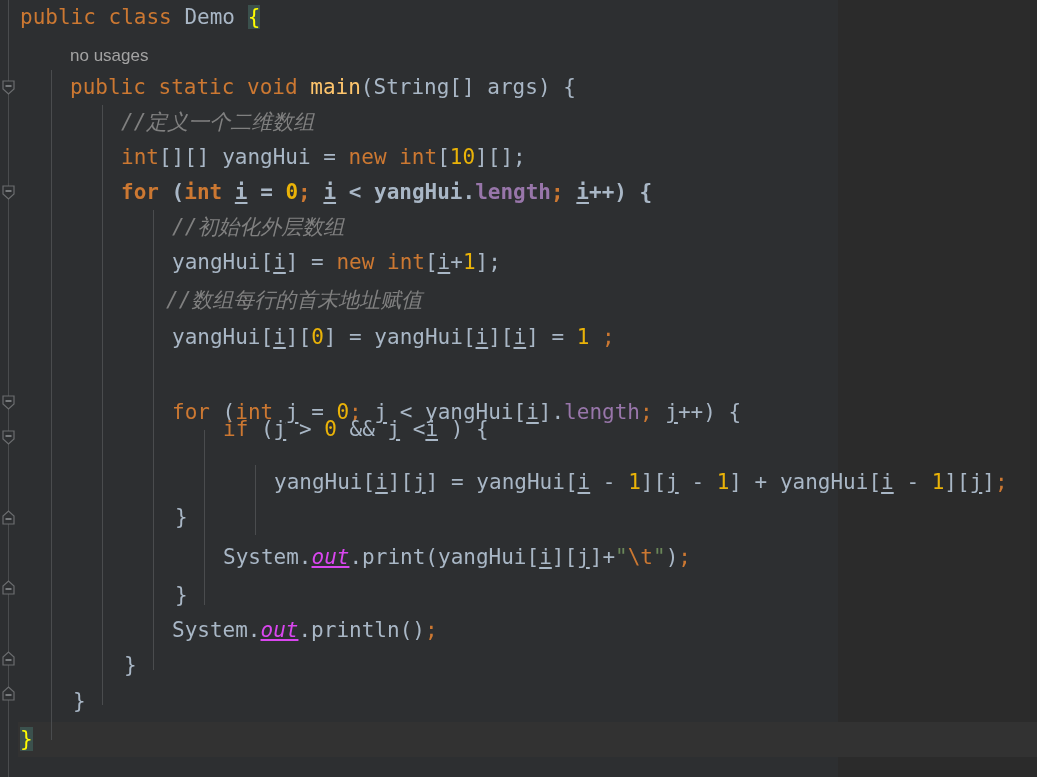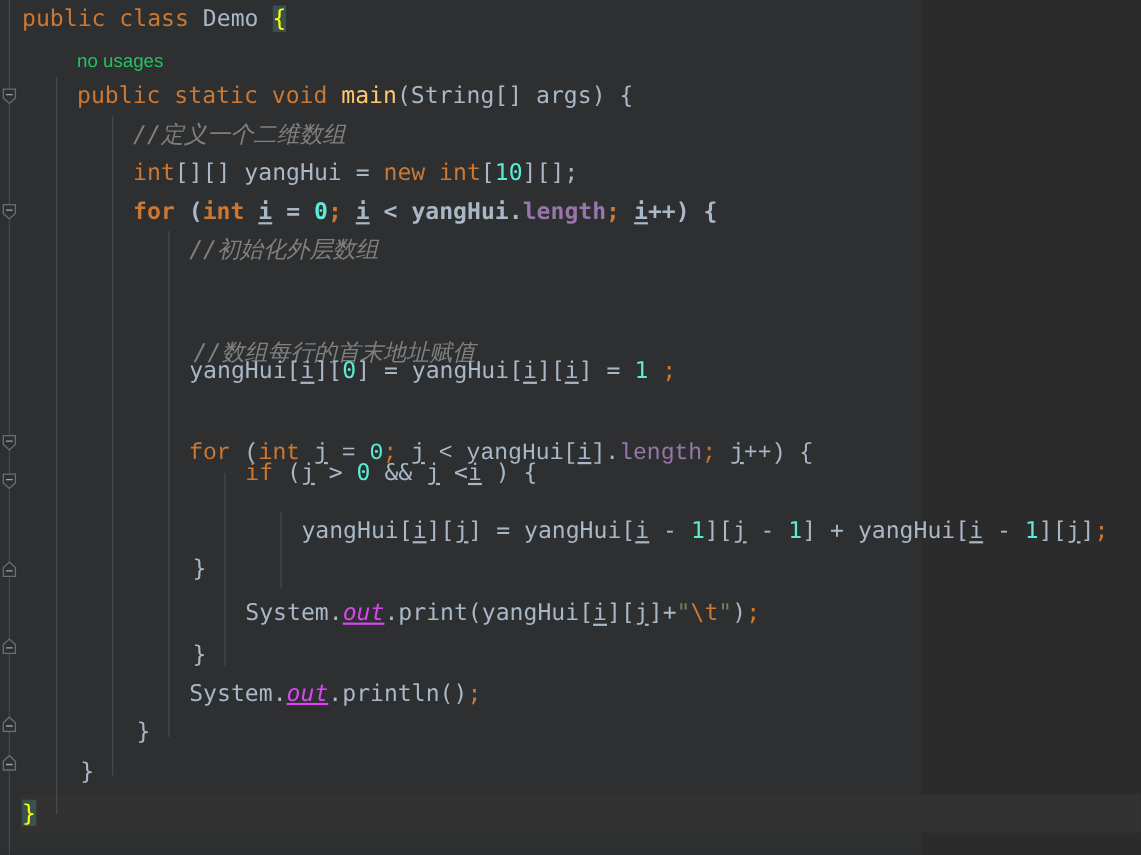--- a/index.html
+++ b/index.html
@@ -69,35 +69,35 @@
     line-height: 35px;
     white-space: pre;
     font-family: "DejaVu Sans Mono", monospace;
     font-size: 21px;
     color: #a9b7c6;
     z-index: 2;
   }
   .line.hint {
     font-family: "Liberation Sans", sans-serif;
     font-size: 17px;
-    color: #22c55e;
+    color: #a3a3a3;
   }
 
   .current-line-bg {
     position: absolute;
     left: 0;
     width: 1037px;
     height: 35px;
     background: #323232;
     z-index: 0;
   }
 
   
   .kw       { color: #cc7832; }
-  .num      { color: #5eead4; }
+  .num      { color: #eab308; }
   .ident    { color: #a9b7c6; }
   .cls      { color: #a9b7c6; }
   .method   { color: #ffc66d; }
   .field    { color: #9876aa; }
   .static-f { color: #d946ef; font-style: italic; text-decoration: underline; }
   .cmt      { color: #808080; font-style: italic; }
   .str      { color: #6a8759; }
   .esc      { color: #cc7832; }
   .semi     { color: #cc7832; }
   .var-hl   { color: #a9b7c6; text-decoration: underline; text-underline-offset: 3px; }
@@ -200,27 +200,28 @@
     <div class="line" style="top:105px; left:103px;"><span class="cmt">//定义一个二维数组</span></div>
 
     <div class="line" style="top:70px;  left:52px;"><span class="kw">public</span> <span class="kw">static</span> <span class="kw">void</span> <span class="method">main</span>(<span class="cls">String</span>[] <span class="ident">args</span>) {</div>
 
     <div class="line" style="top:140px; left:103px;"><span class="kw">int</span>[][] <span class="ident">yangHui</span> = <span class="kw">new</span> <span class="kw">int</span>[<span class="num">10</span>][];</div>
 
     <div class="line" style="top:175px; left:103px;font-weight:bold;"><span class="kw">for</span> (<span class="kw">int</span> <span class="var-hl">i</span> = <span class="num">0</span><span class="semi">;</span> <span class="var-hl">i</span> &lt; <span class="ident">yangHui</span>.<span class="field">length</span><span class="semi">;</span> <span class="var-hl">i</span>++) {</div>
 
     <div class="line" style="top:210px; left:154px;"><span class="cmt">//初始化外层数组</span></div>
 
-
-    <div class="line" style="top:283px; left:158px;margin-top:20px;"><span class="cmt">//数组每行的首末地址赋值</span></div>
+    <div class="line" style="top:245px; left:154px;"><span class="ident">yangHui</span>[<span class="var-hl">i</span>] = <span class="kw">new</span> <span class="kw">int</span>[<span class="var-hl">i</span>+<span class="num">1</span>];</div>
+
+    <div class="line" style="top:283px; left:148px;"><span class="cmt">//数组每行的首末地址赋值</span></div>
 
     <div class="line" style="top:320px; left:154px;"><span class="ident">yangHui</span>[<span class="var-hl">i</span>][<span class="num">0</span>] = <span class="ident">yangHui</span>[<span class="var-hl">i</span>][<span class="var-hl">i</span>] = <span class="num">1</span> <span class="semi">;</span></div>
 
 
-    <div class="line" style="top:395px; left:154px;font-family:Liberation Mono, monospace;"><span class="kw">for</span> (<span class="kw">int</span> <span class="var-hl">j</span> = <span class="num">0</span><span class="semi">;</span> <span class="var-hl">j</span> &lt; <span class="ident">yangHui</span>[<span class="var-hl">i</span>].<span class="field">length</span><span class="semi">;</span> <span class="var-hl">j</span>++) {</div>
+    <div class="line" style="top:395px; left:154px;"><span class="kw">for</span> (<span class="kw">int</span> <span class="var-hl">j</span> = <span class="num">0</span><span class="semi">;</span> <span class="var-hl">j</span> &lt; <span class="ident">yangHui</span>[<span class="var-hl">i</span>].<span class="field">length</span><span class="semi">;</span> <span class="var-hl">j</span>++) {</div>
 
     <div class="line" style="top:412px; left:205px;"><span class="kw">if</span> (<span class="var-hl">j</span> &gt; <span class="num">0</span> &amp;&amp; <span class="var-hl">j</span> &lt;<span class="var-hl">i</span> ) {</div>
 
     <div class="line" style="top:465px; left:256px;"><span class="ident">yangHui</span>[<span class="var-hl">i</span>][<span class="var-hl">j</span>] = <span class="ident">yangHui</span>[<span class="var-hl">i</span> - <span class="num">1</span>][<span class="var-hl">j</span> - <span class="num">1</span>] + <span class="ident">yangHui</span>[<span class="var-hl">i</span> - <span class="num">1</span>][<span class="var-hl">j</span>]<span class="semi">;</span></div>
 
     <div class="line" style="top:500px; left:157px;">}</div>
 
     <div class="line" style="top:540px; left:205px;"><span class="cls">System</span>.<span class="static-f">out</span>.<span class="ident">print</span>(<span class="ident">yangHui</span>[<span class="var-hl">i</span>][<span class="var-hl">j</span>]+<span class="str">"</span><span class="esc">\t</span><span class="str">"</span>)<span class="semi">;</span></div>
 
     <div class="line" style="top:578px; left:157px;">}</div>

